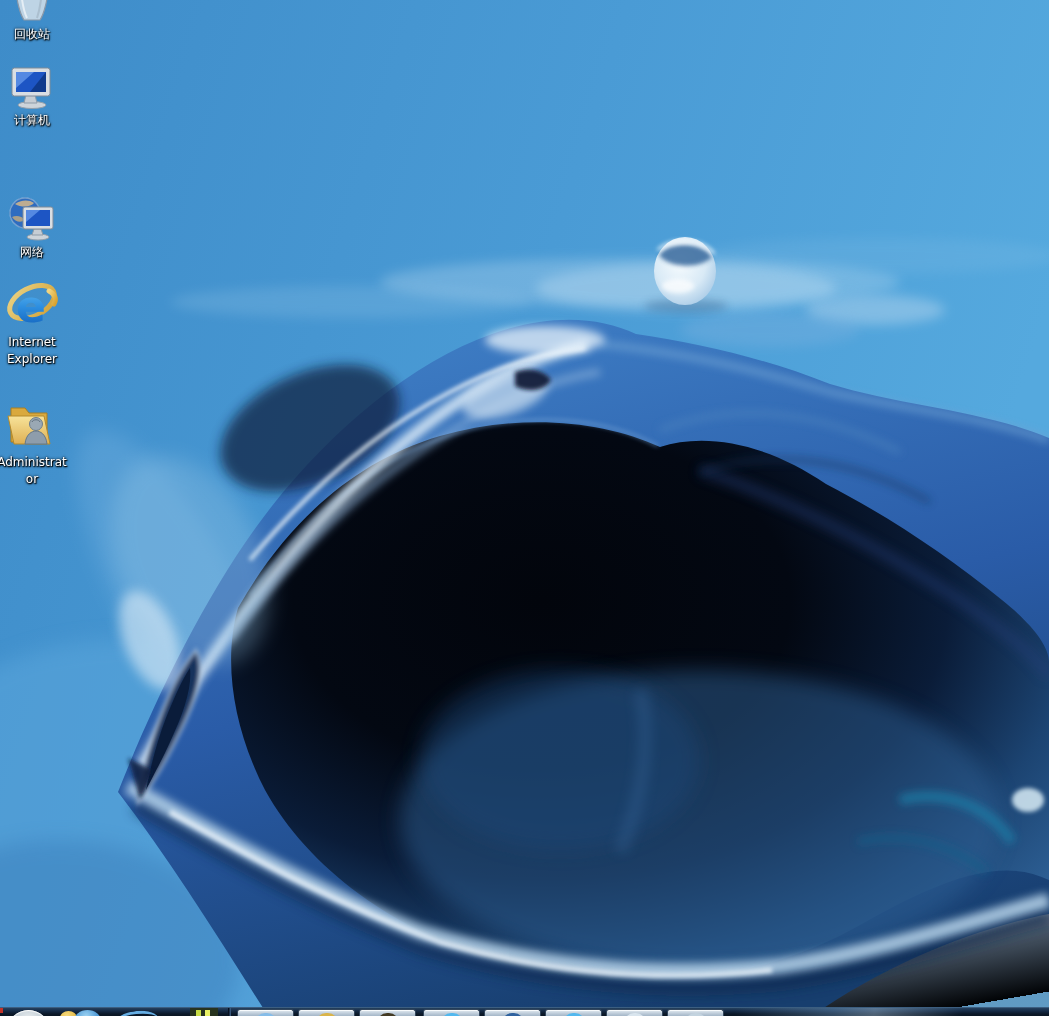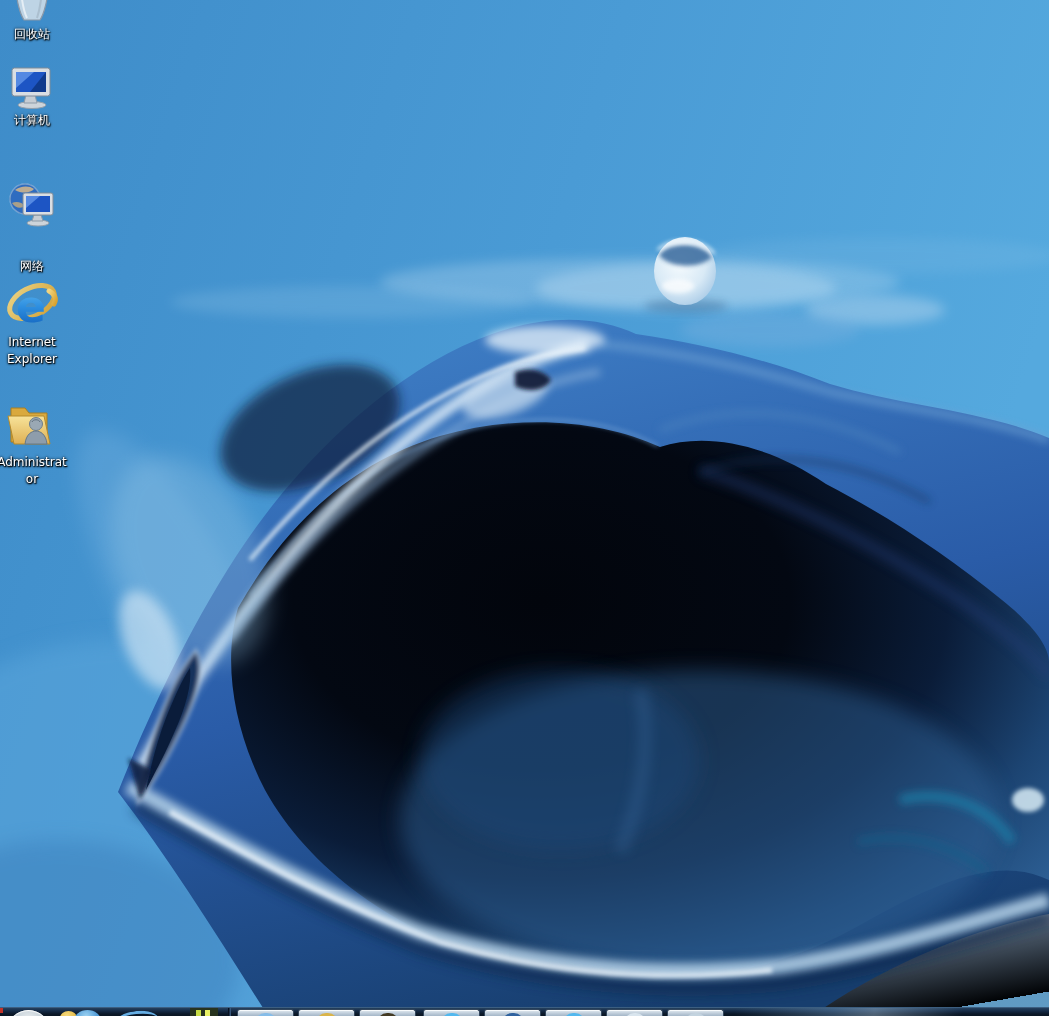--- a/index.html
+++ b/index.html
@@ -18,21 +18,21 @@
   }
   .desk-icon .ic{flex:0 0 auto;}
   .desk-icon .label{
     width:76px;margin-left:0px;margin-top:2px;text-align:center;
     font-size:12px;line-height:1.4;color:#ffffff;
     text-shadow:0 1px 2px #000,0 0 3px #000,1px 1px 1px rgba(0,0,0,.9);
     overflow-wrap:anywhere;word-break:break-word;
   }
   #icon-recycle{top:-28px;}
   #icon-computer{top:64px;}
-  #icon-network{top:180px;gap:28px;}
+  #icon-network{top:194px;}
   #icon-ie{top:278px;}
   #icon-admin{top:402px;}
 
   
   #taskbar{
     position:absolute;left:0;bottom:0;width:1049px;height:9px;
     background:linear-gradient(#24405e 0%,#142944 40%,#0b1828 75%,#0a1624 100%);
     border-top:1px solid #3c5e80;box-sizing:border-box;overflow:hidden;
   }
   #taskbar .sheen{

